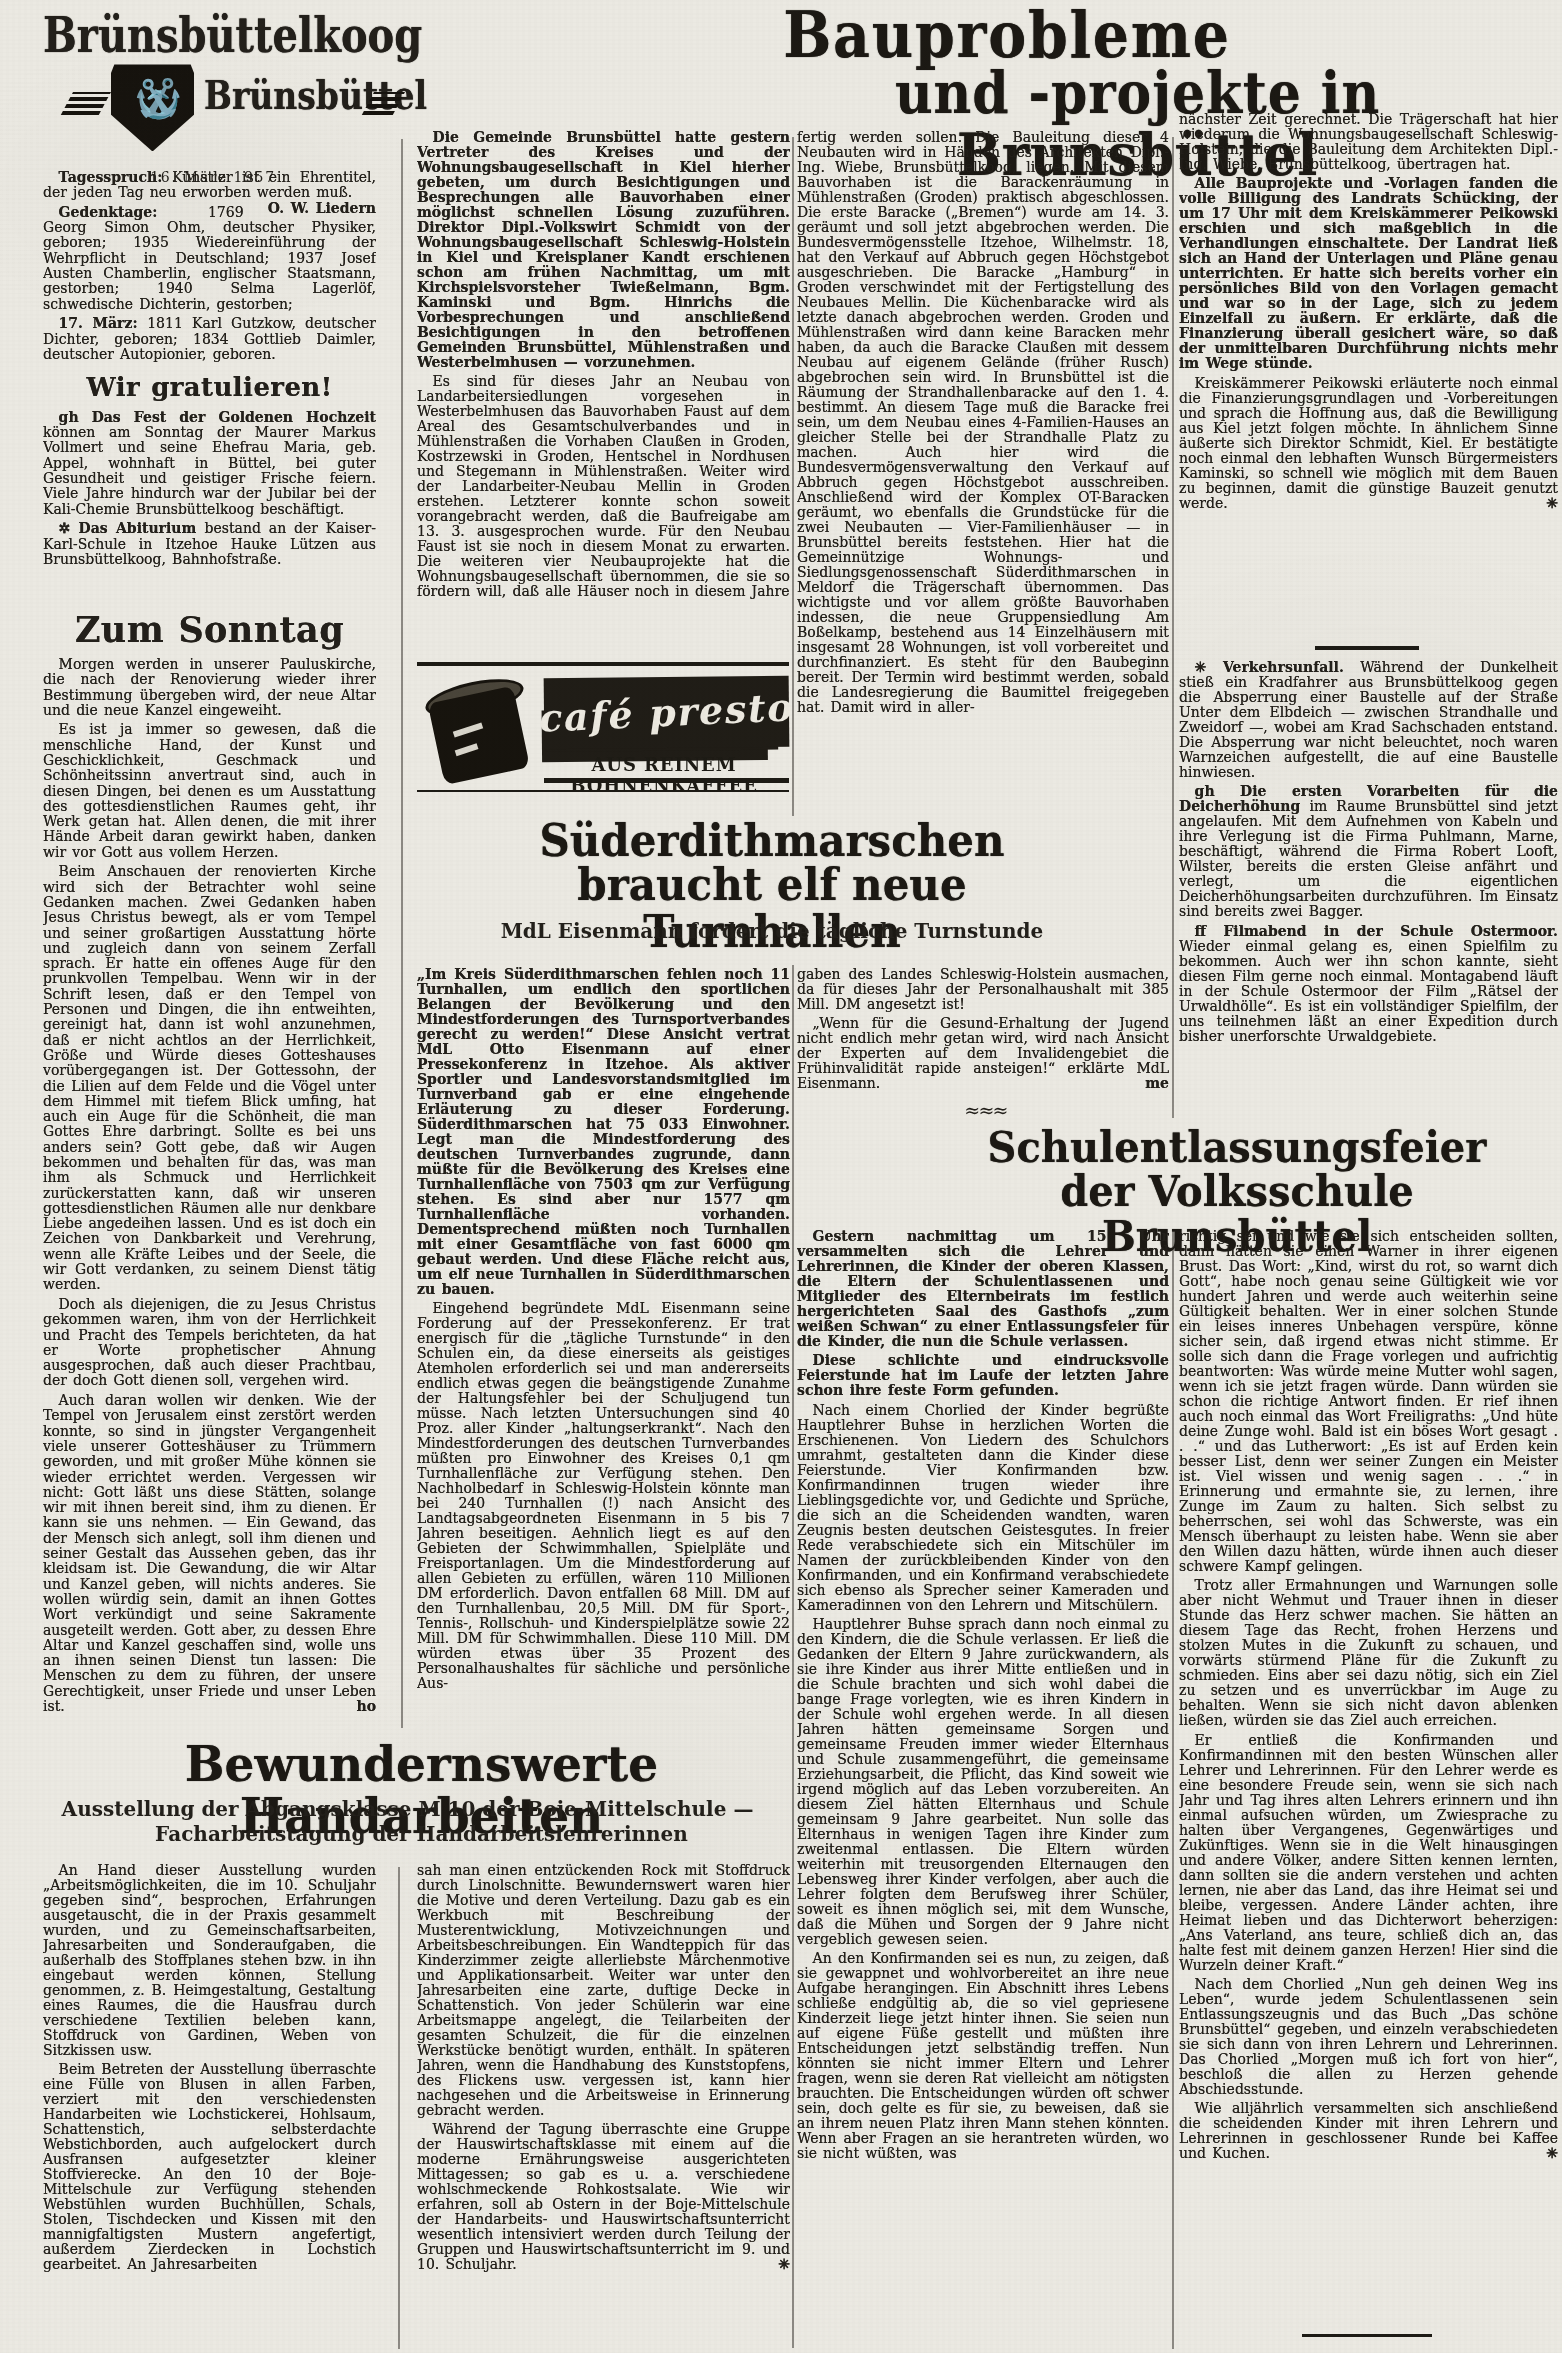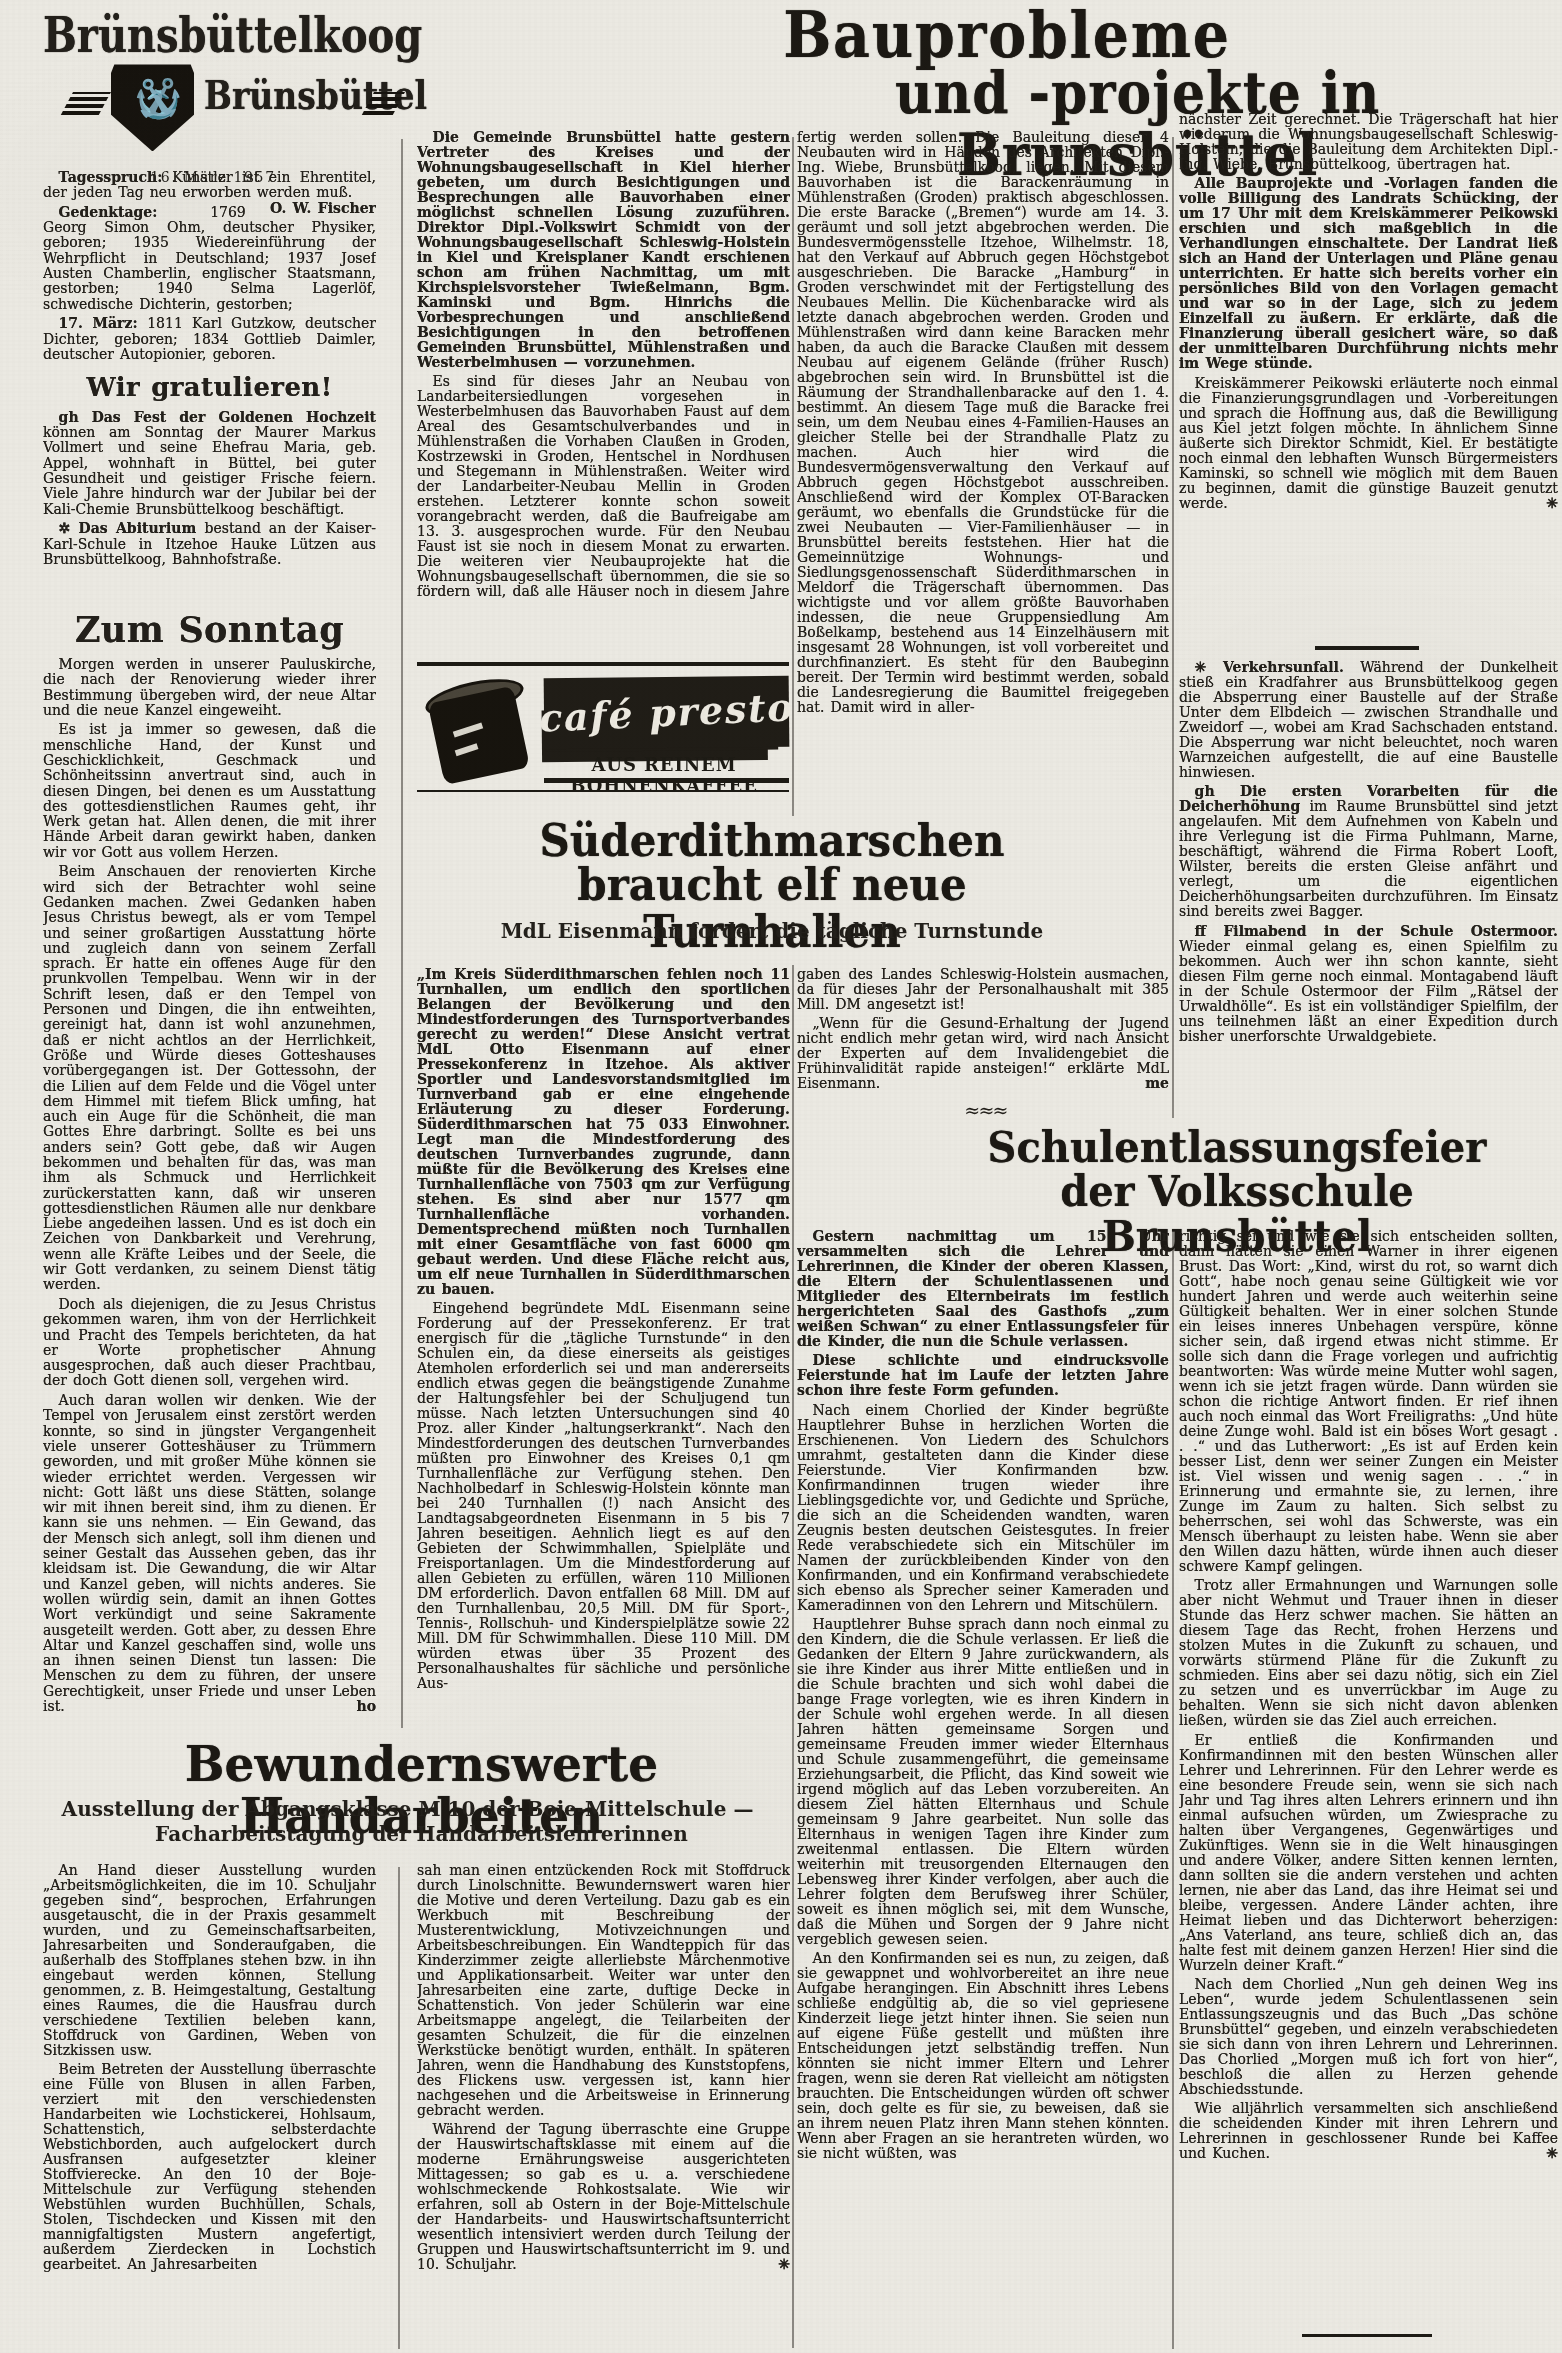--- a/index.html
+++ b/index.html
@@ -97,21 +97,21 @@
   <div class="headline hl-bau2" style="left:764px;top:68px;width:747px;">und -projekte in Brunsbüttel</div>
 
   <div class="vrule" style="left:401px;top:139px;height:1589px;"></div>
   <div class="vrule" style="left:398px;top:1867px;height:482px;"></div>
   <div class="vrule" style="left:792px;top:137px;height:679px;"></div>
   <div class="vrule" style="left:792px;top:965px;height:1383px;"></div>
   <div class="vrule" style="left:1172px;top:137px;height:981px;"></div>
   <div class="vrule" style="left:1172px;top:1229px;height:1120px;"></div>
 
   <div class="colblock" style="left:43px;top:170px;width:333px;height:1558px;font-size:14px;line-height:15.3px;">
-      <p class="para"><b class="lead">Tagesspruch: </b>Künstler ist ein Ehrentitel, der jeden Tag neu erworben werden muß.<span class="sig">O. W. Fischer</span></p>
+      <p class="para"><b class="lead">Tagesspruch: </b>Künstler ist ein Ehrentitel, der jeden Tag neu erworben werden muß.<span class="sig">O. W. Liedern</span></p>
       <p class="para"><b class="lead">Gedenktage: </b>1769 Georg Simon Ohm, deutscher Physiker, geboren; 1935 Wiedereinführung der Wehrpflicht in Deutschland; 1937 Josef Austen Chamberlin, englischer Staatsmann, gestorben; 1940 Selma Lagerlöf, schwedische Dichterin, gestorben;</p>
       <p class="para"><b class="lead">17. März: </b>1811 Karl Gutzkow, deutscher Dichter, geboren; 1834 Gottlieb Daimler, deutscher Autopionier, geboren.</p>
       <div class="inline-head ih-mid">Wir gratulieren!</div>
       <p class="para"><b class="lead">gh Das Fest der Goldenen Hochzeit </b>können am Sonntag der Maurer Markus Vollmert und seine Ehefrau Maria, geb. Appel, wohnhaft in Büttel, bei guter Gesundheit und geistiger Frische feiern. Viele Jahre hindurch war der Jubilar bei der Kali-Chemie Brunsbüttelkoog beschäftigt.</p>
       <p class="para"><b class="lead">✲ Das Abiturium </b>bestand an der Kaiser-Karl-Schule in Itzehoe Hauke Lützen aus Brunsbüttelkoog, Bahnhofstraße.</p>
       <div class="inline-head ih-big">Zum Sonntag</div>
       <p class="para">Morgen werden in unserer Pauluskirche, die nach der Renovierung wieder ihrer Bestimmung übergeben wird, der neue Altar und die neue Kanzel eingeweiht.</p>
       <p class="para">Es ist ja immer so gewesen, daß die menschliche Hand, der Kunst und Geschicklichkeit, Geschmack und Schönheitssinn anvertraut sind, auch in diesen Dingen, bei denen es um Ausstattung des gottesdienstlichen Raumes geht, ihr Werk getan hat. Allen denen, die mit ihrer Hände Arbeit daran gewirkt haben, danken wir vor Gott aus vollem Herzen.</p>
       <p class="para">Beim Anschauen der renovierten Kirche wird sich der Betrachter wohl seine Gedanken machen. Zwei Gedanken haben Jesus Christus bewegt, als er vom Tempel und seiner großartigen Ausstattung hörte und zugleich dann von seinem Zerfall sprach. Er hatte ein offenes Auge für den prunkvollen Tempelbau. Wenn wir in der Schrift lesen, daß er den Tempel von Personen und Dingen, die ihn entweihten, gereinigt hat, dann ist wohl anzunehmen, daß er nicht achtlos an der Herrlichkeit, Größe und Würde dieses Gotteshauses vorübergegangen ist. Der Gottessohn, der die Lilien auf dem Felde und die Vögel unter dem Himmel mit tiefem Blick umfing, hat auch ein Auge für die Schönheit, die man Gottes Ehre darbringt. Sollte es bei uns anders sein? Gott gebe, daß wir Augen bekommen und behalten für das, was man ihm als Schmuck und Herrlichkeit zurückerstatten kann, daß wir unseren gottesdienstlichen Räumen alle nur denkbare Liebe angedeihen lassen. Und es ist doch ein Zeichen von Dankbarkeit und Verehrung, wenn alle Kräfte Leibes und der Seele, die wir Gott verdanken, zu seinem Dienst tätig werden.</p>
       <p class="para">Doch als diejenigen, die zu Jesus Christus gekommen waren, ihm von der Herrlichkeit und Pracht des Tempels berichteten, da hat er Worte prophetischer Ahnung ausgesprochen, daß auch dieser Prachtbau, der doch Gott dienen soll, vergehen wird.</p>

